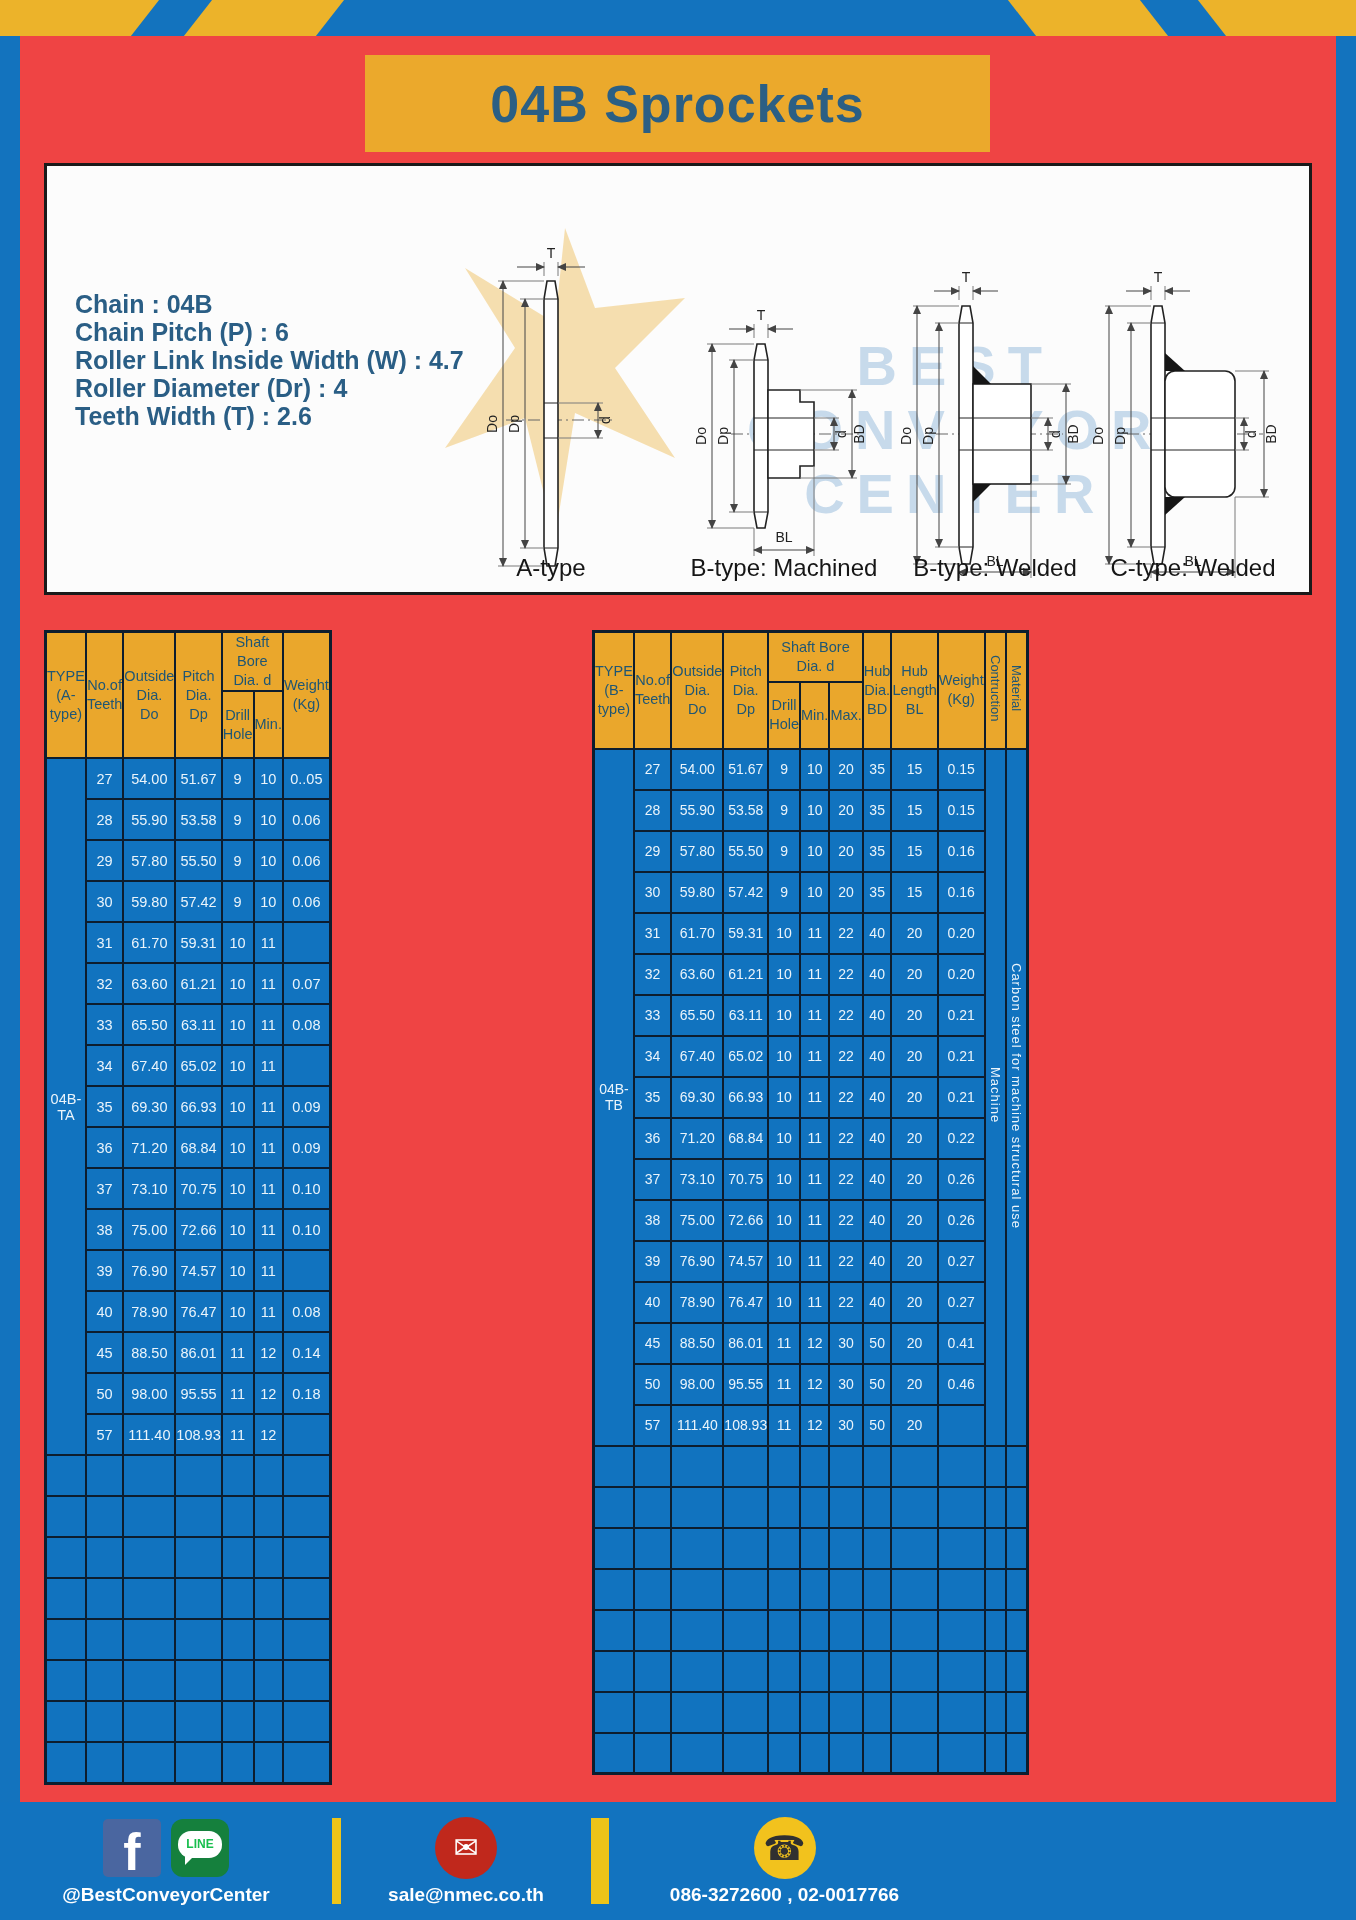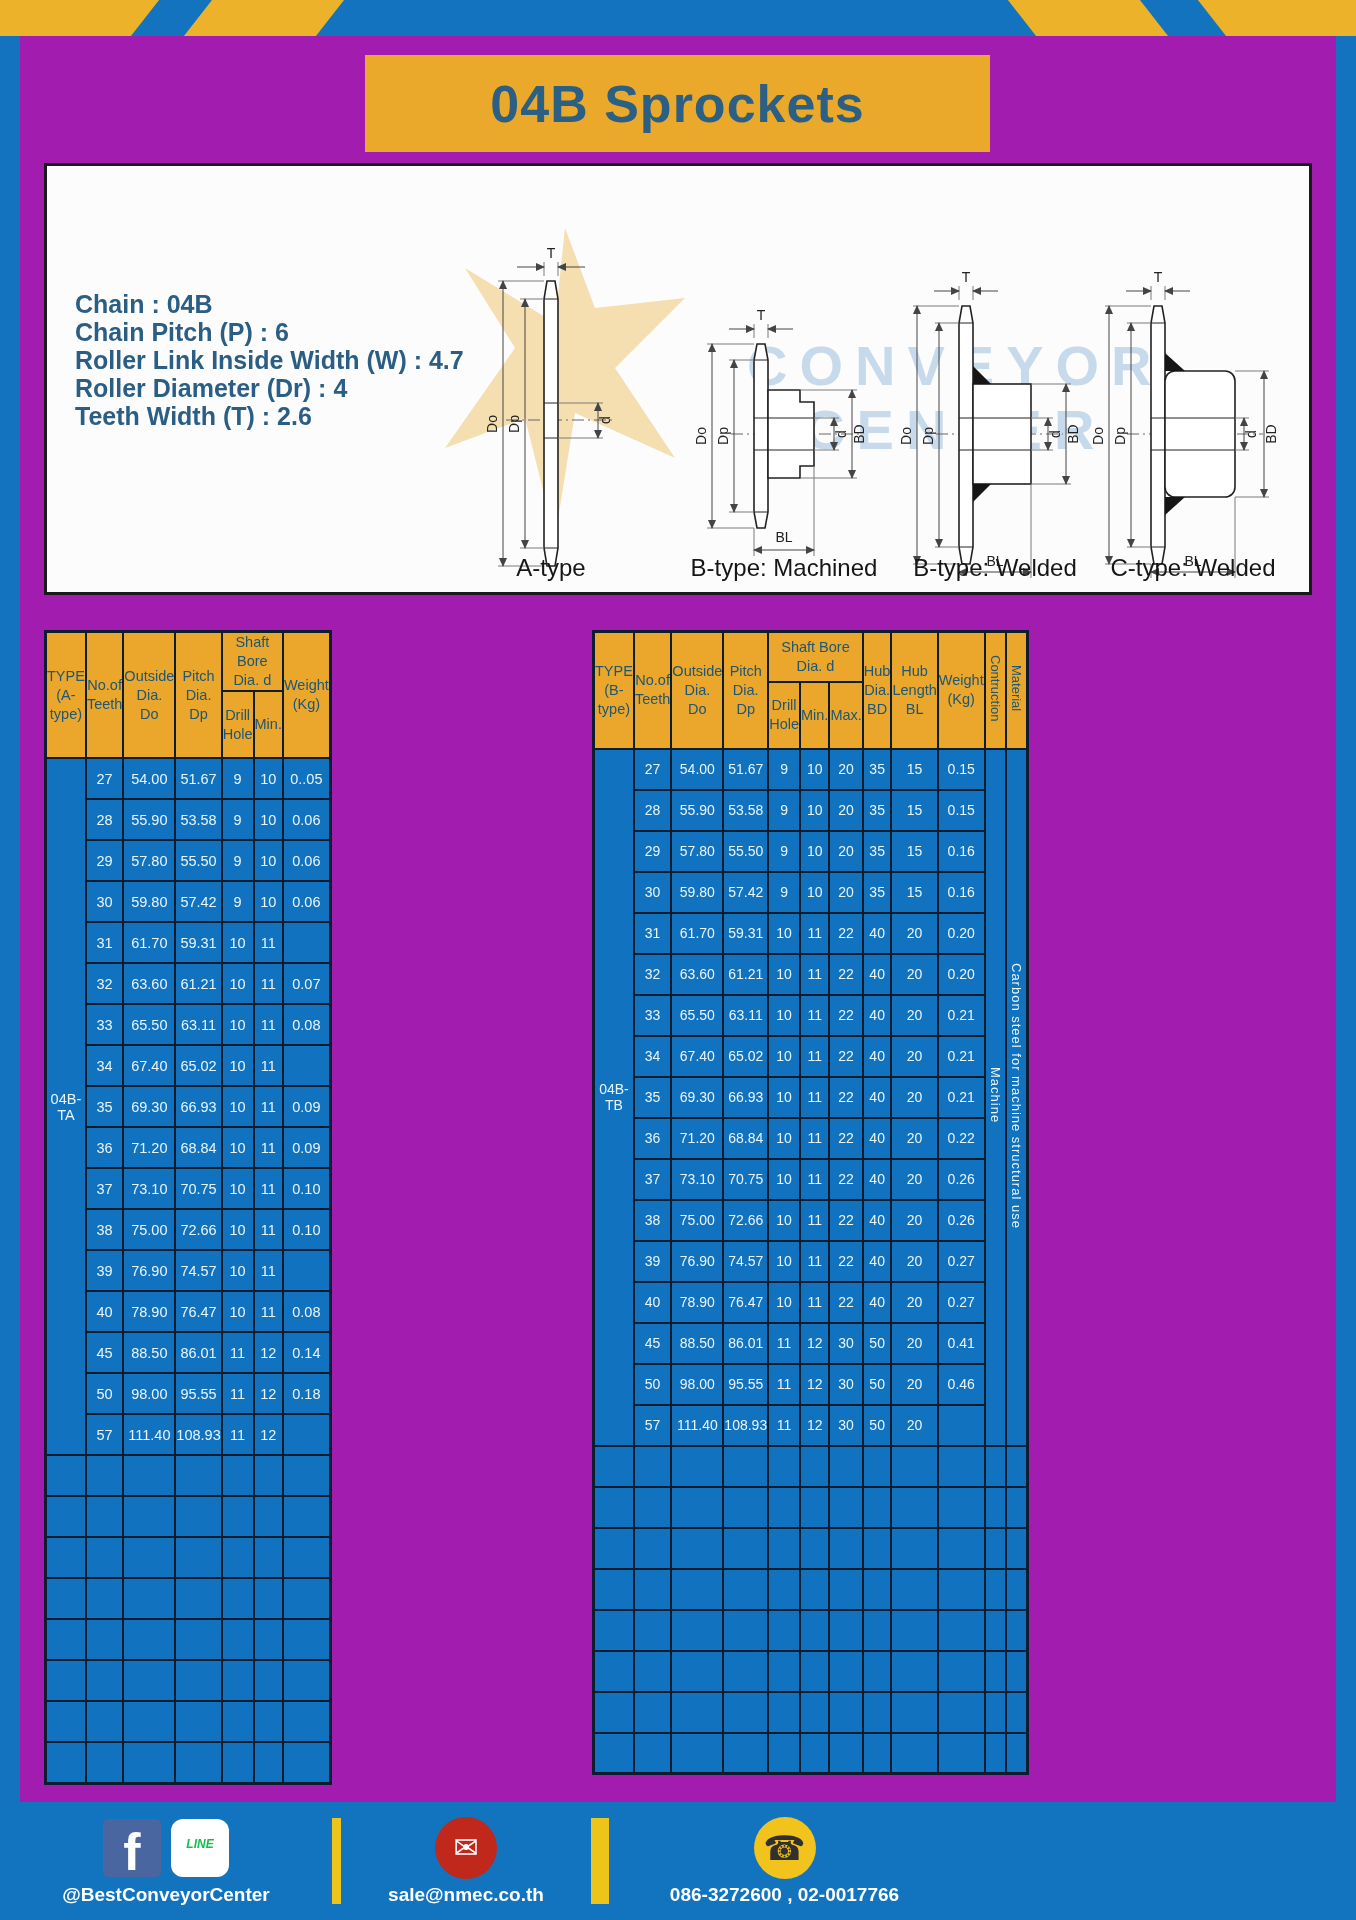--- a/index.html
+++ b/index.html
@@ -6,21 +6,21 @@
   body{font-family:"Liberation Sans",sans-serif;}
   .page{position:relative;width:1356px;height:1920px;background:#1373BE;overflow:hidden;}
   
   .top-band{position:absolute;left:0;top:0;width:1356px;height:36px;background:#1373BE;overflow:hidden;z-index:3;}
   .stripe{position:absolute;top:-4px;height:44px;background:#ECB32A;}
   .st1{left:-80px;width:225px;transform:skewX(-38deg);}
   .st2{left:198px;width:132px;transform:skewX(-38deg);}
   .st3{left:1022px;width:132px;transform:skewX(38deg);}
   .st4{left:1212px;width:225px;transform:skewX(38deg);}
   
-  .panel{position:absolute;left:20px;top:36px;width:1316px;height:1766px;background:#a21caf;}
+  .panel{position:absolute;left:20px;top:36px;width:1316px;height:1766px;background:#ef4444;}
   .title-banner{position:absolute;left:345px;top:19px;width:625px;height:97px;background:#EBA92C;
     display:flex;align-items:center;justify-content:center;font-size:52px;font-weight:bold;color:#2B5F84;letter-spacing:1px;}
   
   .dbox{position:absolute;left:24px;top:127px;width:1262px;height:426px;background:#FCFCFC;border:3px solid #1A1A1A;}
   .specs{position:absolute;left:28px;top:124px;z-index:2;}
   .spec-line{font-size:25px;font-weight:bold;color:#2A5E85;line-height:28px;white-space:pre;}
   .wm{position:absolute;left:700px;top:168px;z-index:0;color:rgba(126,171,212,0.42);font-weight:bold;
       font-size:56px;line-height:64px;letter-spacing:12px;text-align:center;}
   .wm-blob{position:absolute;left:398px;top:62px;z-index:0;opacity:.38;}
   .dsvg{position:absolute;left:0;top:0;width:1262px;height:426px;z-index:1;}
@@ -50,21 +50,21 @@
   td .vt{font-size:13px;letter-spacing:1px;}
   
   .footer{position:absolute;left:0;bottom:0;width:1356px;height:118px;background:#1273BF;display:flex;align-items:center;z-index:3;}
   .fsec{display:flex;flex-direction:column;align-items:center;justify-content:center;gap:5px;}
   .fs1{width:332px;} .fs2{width:250px;} .fs3{width:396px;} .fs4{width:351px;}
   .fdiv{width:9px;height:86px;background:#EDC419;flex:0 0 auto;}
   .ftext{color:#FFFFFF;font-size:19px;font-weight:bold;letter-spacing:0;white-space:nowrap;}
   .icon-row{display:flex;gap:10px;align-items:center;height:62px;}
   .fb-icon{width:58px;height:58px;background:#4A66A0;border-radius:5px;color:#fff;font-size:52px;font-weight:bold;
     display:flex;align-items:flex-end;justify-content:center;line-height:0.92;overflow:hidden;}
-  .line-icon{width:58px;height:58px;background:#ffffff;border-radius:12px;position:relative;font-style:italic;}
+  .line-icon{width:58px;height:58px;background:#15803d;border-radius:12px;position:relative;}
   .line-bubble{position:absolute;left:7px;top:12px;width:44px;height:27px;background:#fff;border-radius:13px;
     display:flex;align-items:center;justify-content:center;font-size:12px;font-weight:bold;color:#17BE4D;}
   .line-bubble:after{content:'';position:absolute;left:7px;bottom:-7px;border:5px solid transparent;border-top-color:#fff;border-left-color:#fff;}
   .mail-icon{width:62px;height:62px;background:#C0281C;border-radius:50%;display:flex;align-items:center;justify-content:center;
     color:#fff;font-size:30px;}
   .globe-icon{width:62px;height:62px;background:#2FA3DB;border-radius:50%;display:flex;align-items:center;justify-content:center;}
   .phone-icon{width:62px;height:62px;background:#F2C21D;border-radius:50%;display:flex;align-items:center;justify-content:center;
     color:#303030;font-size:34px;}
 </style>
 </head>
@@ -83,20 +83,21 @@
 
     <div class="title-banner">04B Sprockets</div>
 
     <div class="dbox">
       <div class="wm-blob">
         <svg width="240" height="310" viewBox="0 0 240 310">
           <polygon fill="#EBAF35" points="120,0 150,80 240,70 170,140 230,230 130,185 110,310 80,190 0,220 70,120 20,40 110,95"></polygon>
         </svg>
       </div>
       <div class="wm">
+        <div>BEST</div>
         <div>CONVEYOR</div>
         <div>CENTER</div>
       </div>
 
       <div class="specs">
         <div class="spec-line">Chain : 04B</div>
         <div class="spec-line">Chain Pitch (P) : 6</div>
         <div class="spec-line">Roller Link Inside Width (W) : 4.7</div>
         <div class="spec-line">Roller Diameter (Dr) : 4</div>
         <div class="spec-line">Teeth Width (T) : 2.6</div>

